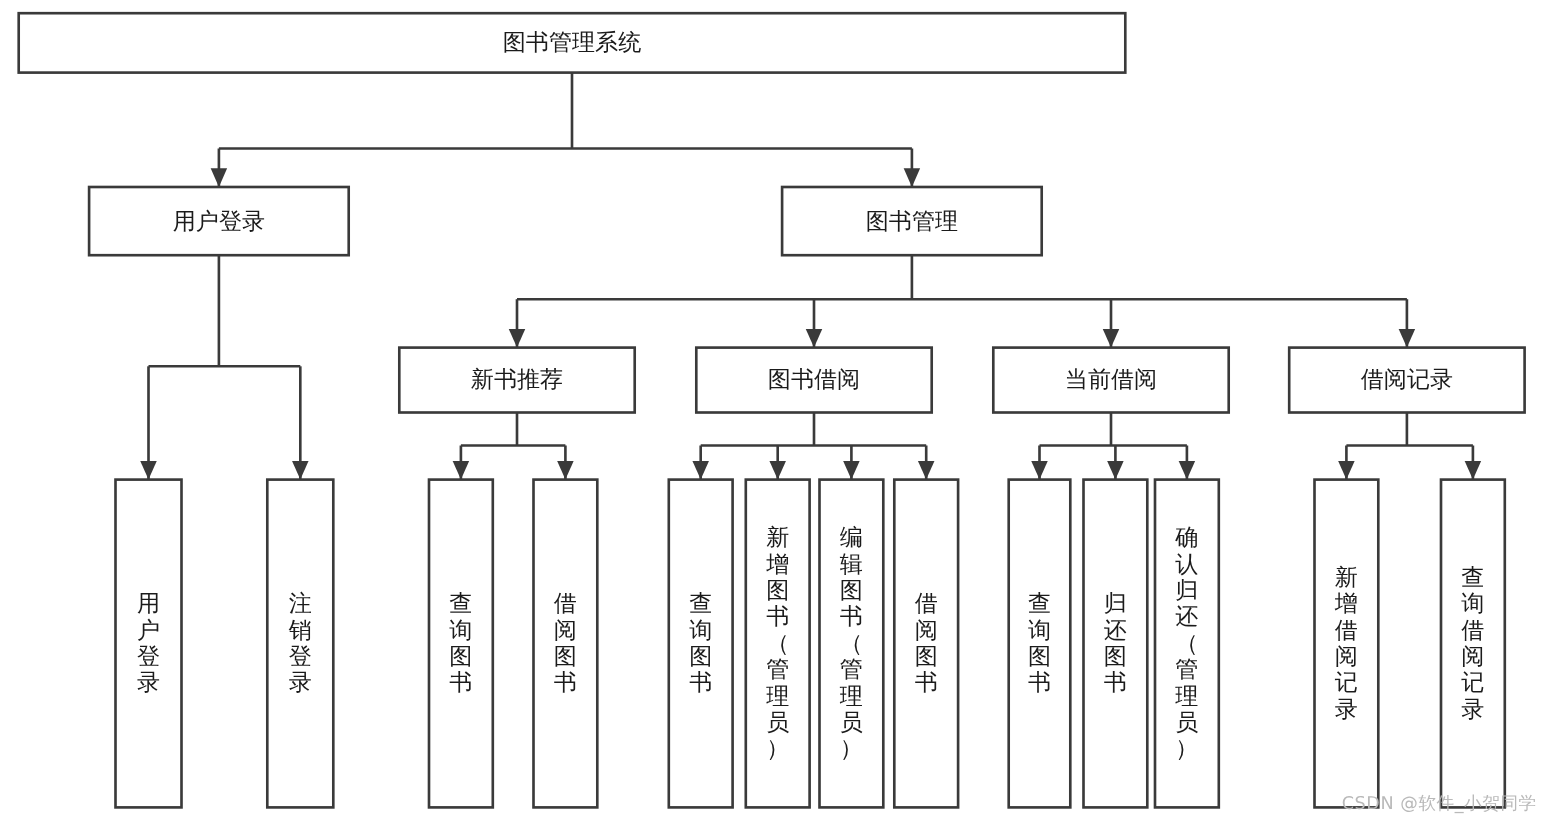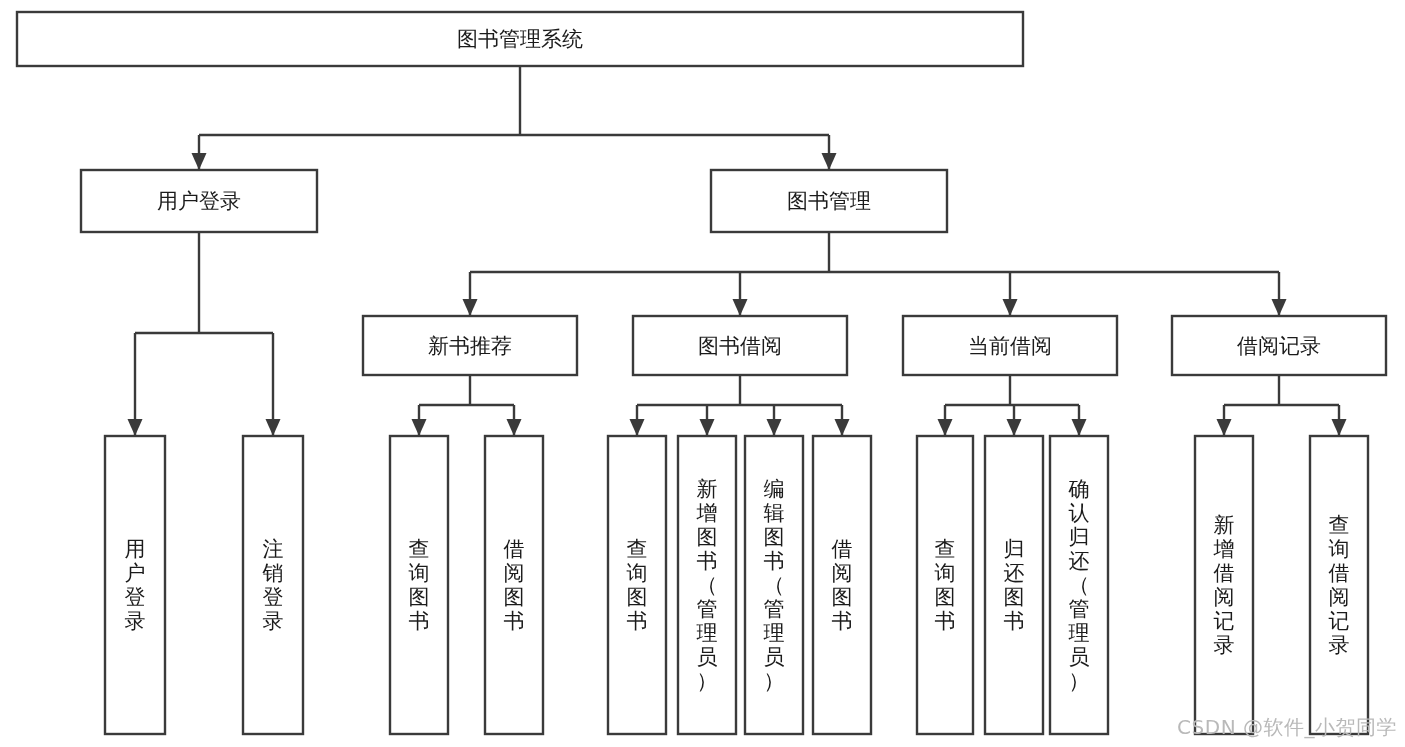--- a/index.html
+++ b/index.html
@@ -51,21 +51,21 @@
   }
   .arrow-head {
     fill: #3a3a3a;
     stroke: none;
   }
   .watermark {
     position: absolute;
     right: 8px;
     bottom: 6px;
     font-family: "DejaVu Sans", "Liberation Sans", sans-serif;
-    font-size: 20px;
+    font-size: 16px;
     color: #b9b9b9;
     letter-spacing: 0.5px;
     white-space: nowrap;
     user-select: none;
     margin-top: 12px;
   }
 </style>
 </head>
 <body>
 

